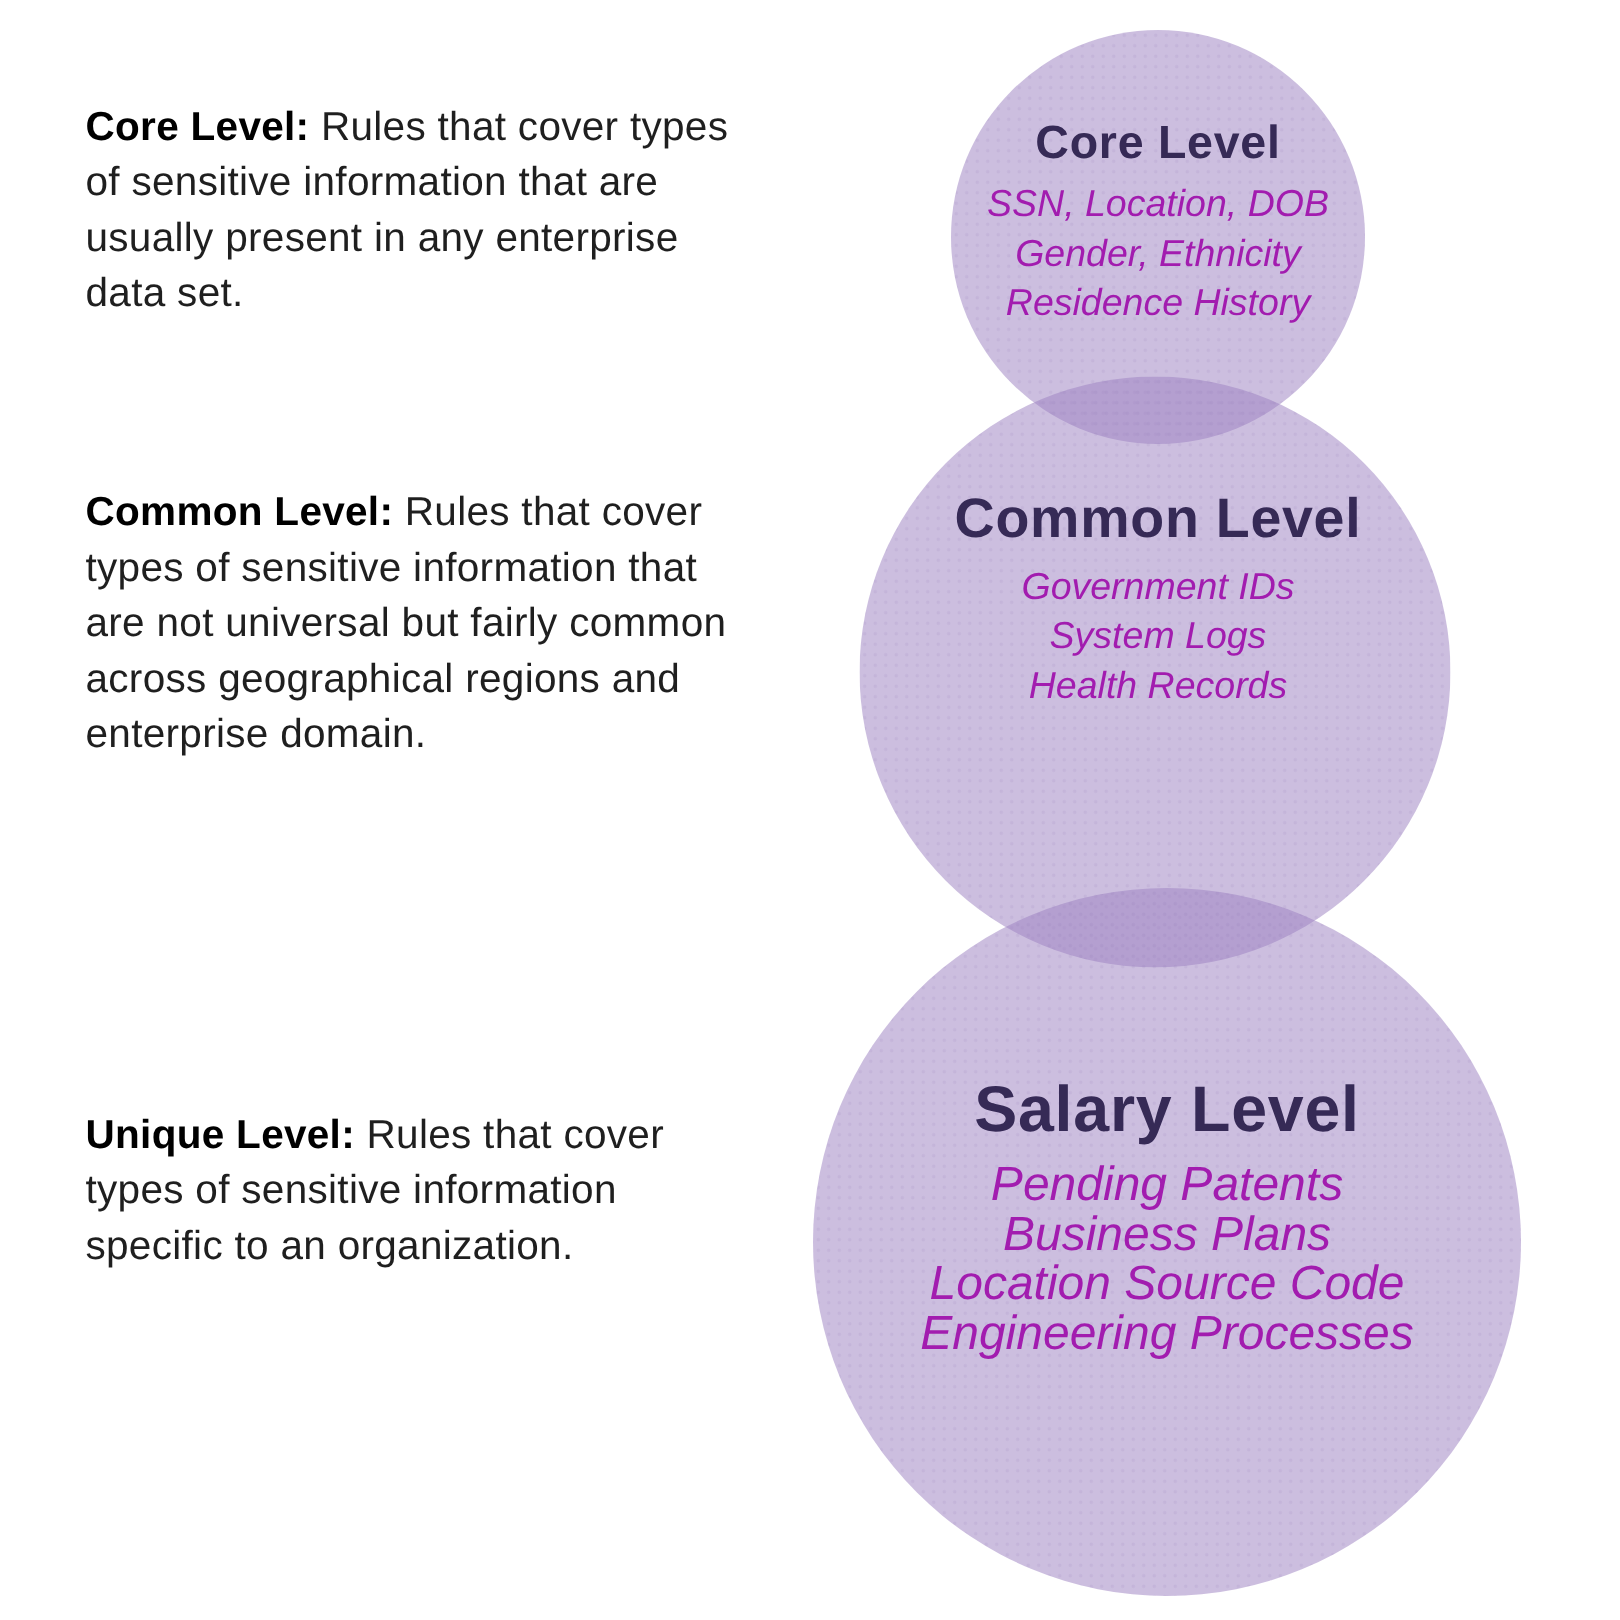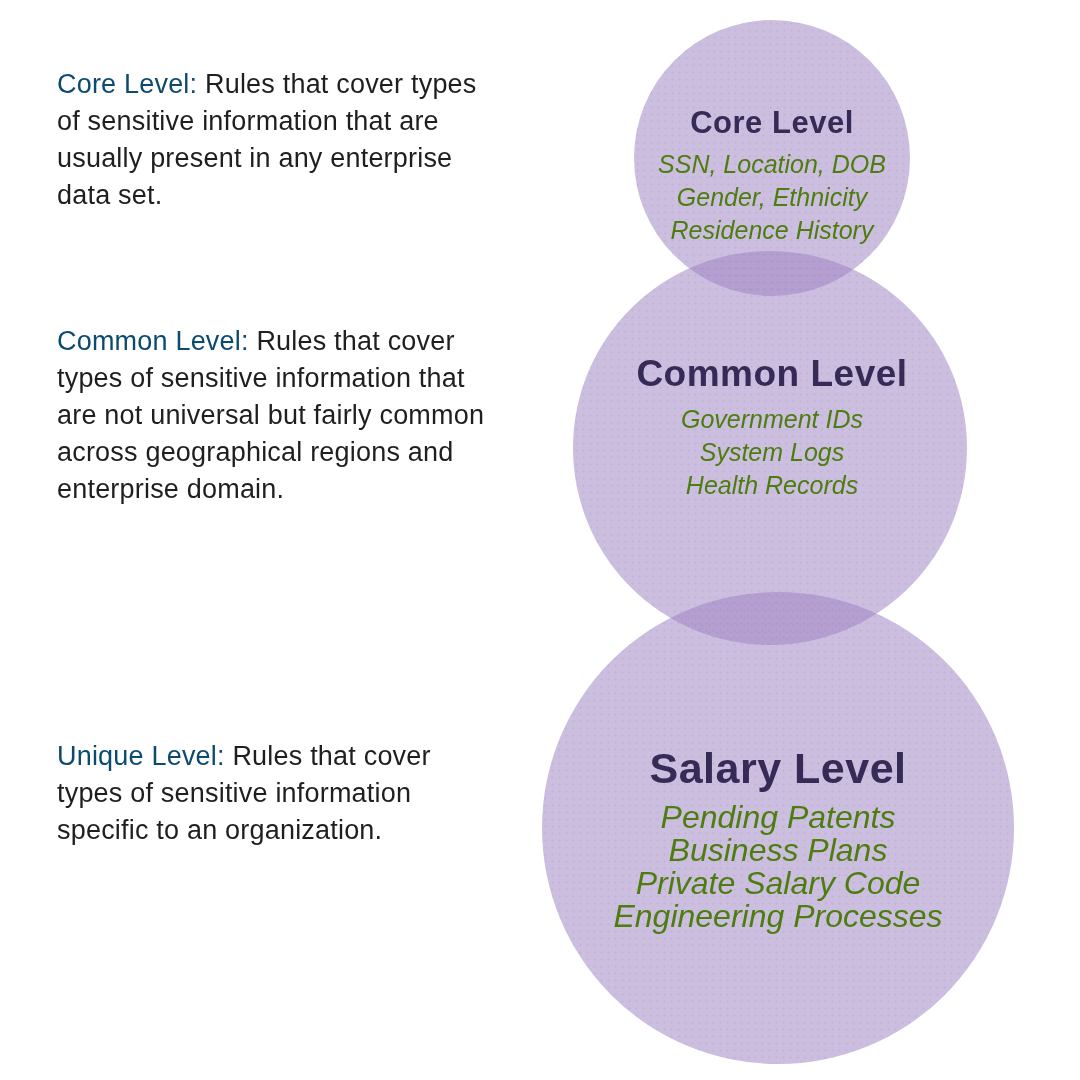--- a/index.html
+++ b/index.html
@@ -23,21 +23,21 @@
     width: 440px;
     margin: 0;
     font-size: 27px;
     line-height: 37px;
     color: #1f1f1f;
     letter-spacing: 0.2px;
   }
   .desc-core   { top: 66px;  }
   .desc-common { top: 323px; }
   .desc-unique { top: 738px; }
-  .desc-label  { font-weight: 400; color: #0c4a6e; }
+  .desc-label  { font-weight: 700; color: #000000; }
 
   
   .circle {
     position: absolute;
     border-radius: 50%;
     background-color: rgba(158, 131, 194, 0.52);
     background-image: radial-gradient(circle, rgba(125, 95, 165, 0.10) 1.2px, transparent 1.3px);
     background-size: 7px 7px;
   }
   .circle-core   { left: 634px; top: 20px;  width: 276px; height: 276px; }
@@ -48,25 +48,24 @@
   .circle-text {
     position: absolute;
     text-align: center;
     z-index: 2;
     color: #3e3263;
   }
   .circle-title {
     font-weight: 700;
     color: #362a56;
     letter-spacing: 0.5px;
-    margin-top: 28px;
   }
   .circle-item {
     font-style: italic;
-    color: #4d7c0f;
+    color: #a21caf;
   }
 
   .core-text   { left: 612px; top: 76px;  width: 320px; }
   .core-text   .circle-title { font-size: 31px; line-height: 38px; margin-bottom: 6px; }
   .core-text   .circle-item  { font-size: 25px; line-height: 33px; }
 
   .common-text { left: 582px; top: 324px; width: 380px; }
   .common-text .circle-title { font-size: 37px; line-height: 44px; margin-bottom: 7px; }
   .common-text .circle-item  { font-size: 25px; line-height: 33px; }
 
@@ -103,17 +102,17 @@
     <div class="circle-title">Common Level</div>
     <div class="circle-item">Government IDs</div>
     <div class="circle-item">System Logs</div>
     <div class="circle-item">Health Records</div>
   </div>
 
   <div class="circle-text unique-text">
     <div class="circle-title">Salary Level</div>
     <div class="circle-item">Pending Patents</div>
     <div class="circle-item">Business Plans</div>
-    <div class="circle-item">Private Salary Code</div>
+    <div class="circle-item">Location Source Code</div>
     <div class="circle-item">Engineering Processes</div>
   </div>
 
 </div>
 
 </body></html>

